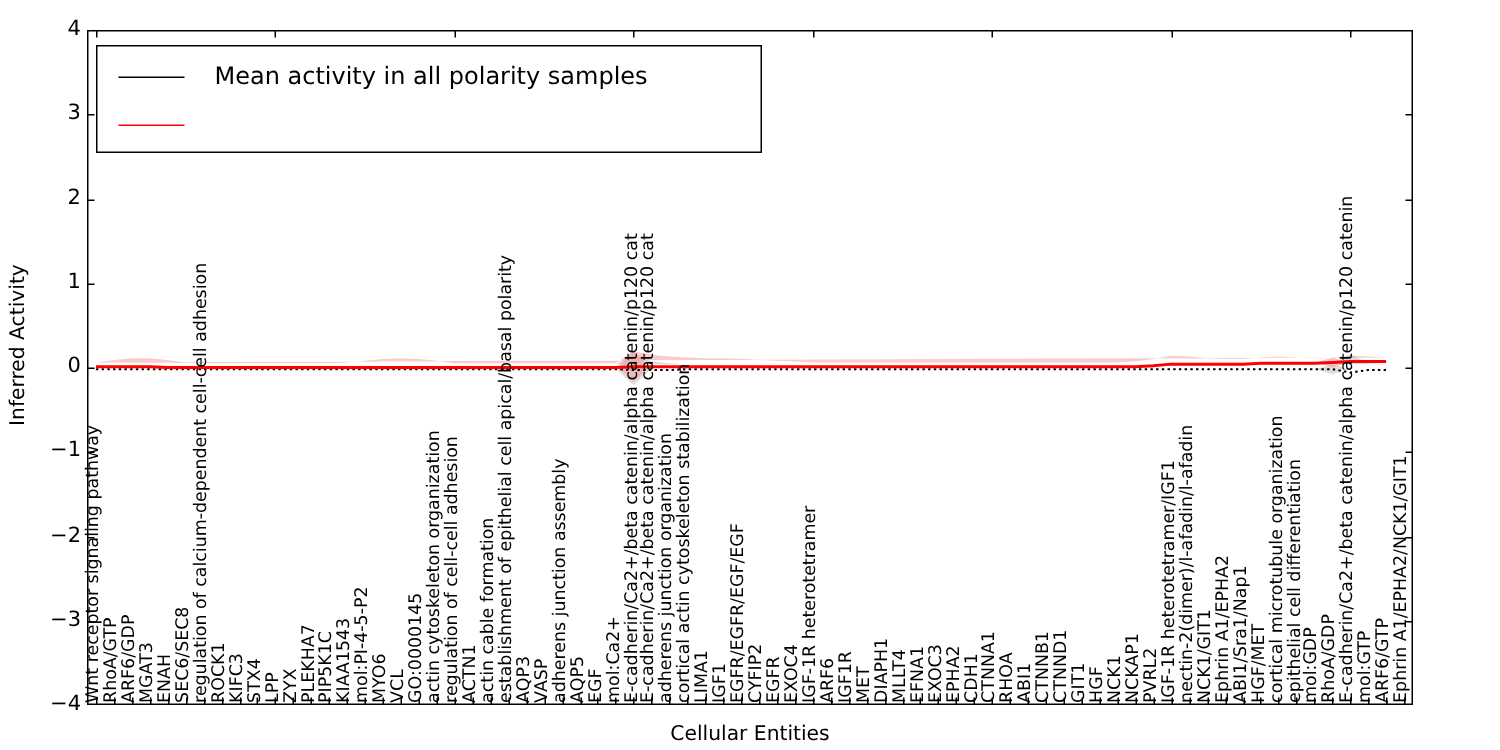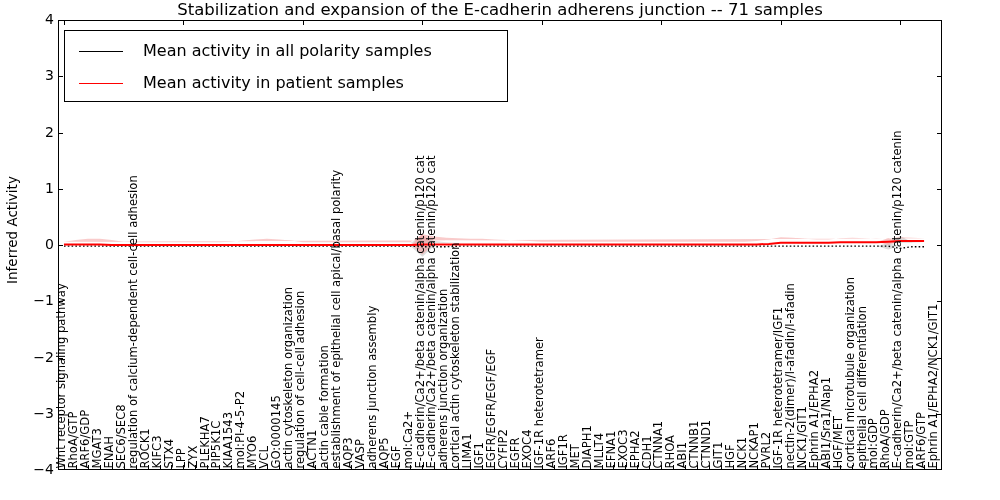--- a/index.html
+++ b/index.html
@@ -168,21 +168,20 @@
     font-size: 16px;
     line-height: 18px;
     white-space: nowrap;
   }
 </style>
 </head>
 <body>
 
 <div id="figure">
 
-  <div id="chart-title">Stabilization and expansion of the E-cadherin adherens junction -- 71 samples</div>
 
   <div id="plot-frame"></div>
 
   <svg id="series-svg" width="1000" height="500">
       <defs>
         <clipPath id="plotclip">
           <rect x="59" y="21" width="882" height="448"></rect>
         </clipPath>
       </defs>
       <g clip-path="url(#plotclip)">
@@ -294,29 +293,29 @@
       <div class="xcat" style="left: 856.605px;">cortical microtubule organization</div>
       <div class="xcat" style="left: 868.551px;">epithelial cell differentiation</div>
       <div class="xcat" style="left: 880.497px;">mol:GDP</div>
       <div class="xcat" style="left: 892.443px;">RhoA/GDP</div>
       <div class="xcat" style="left: 904.389px;">E-cadherin/Ca2+/beta catenin/alpha catenin/p120 catenin</div>
       <div class="xcat" style="left: 916.335px;">mol:GTP</div>
       <div class="xcat" style="left: 928.281px;">ARF6/GTP</div>
       <div class="xcat" style="left: 940.227px;">Ephrin A1/EPHA2/NCK1/GIT1</div>
     </div>
 
+  <div id="x-axis-label">Cellular Entities</div>
 
   <div id="legend">
     <div class="legend-row r0">
       <span class="legend-swatch" style="border-top-color: rgb(0, 0, 0);"></span>
       <span class="legend-text">Mean activity in all polarity samples</span>
     </div>
     <div class="legend-row r1">
       <span class="legend-swatch" style="border-top-color: rgb(255, 0, 0);"></span>
-      <span class="legend-text">Mean activity in patient samples</span>
     </div>
   </div>
 
 <div class="xtick-mark" style="left: 64px;"></div>
     <div class="xtick-mark" style="left: 76px;"></div>
     <div class="xtick-mark" style="left: 88px;"></div>
     <div class="xtick-mark" style="left: 100px;"></div>
     <div class="xtick-mark" style="left: 112px;"></div>
     <div class="xtick-mark" style="left: 124px;"></div>
     <div class="xtick-mark" style="left: 136px;"></div>

